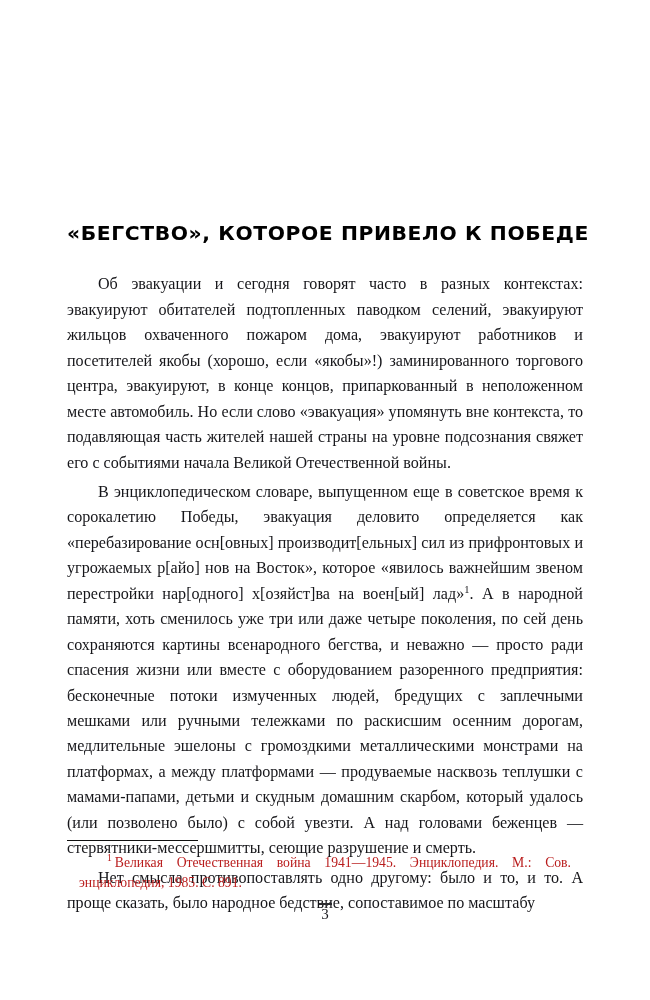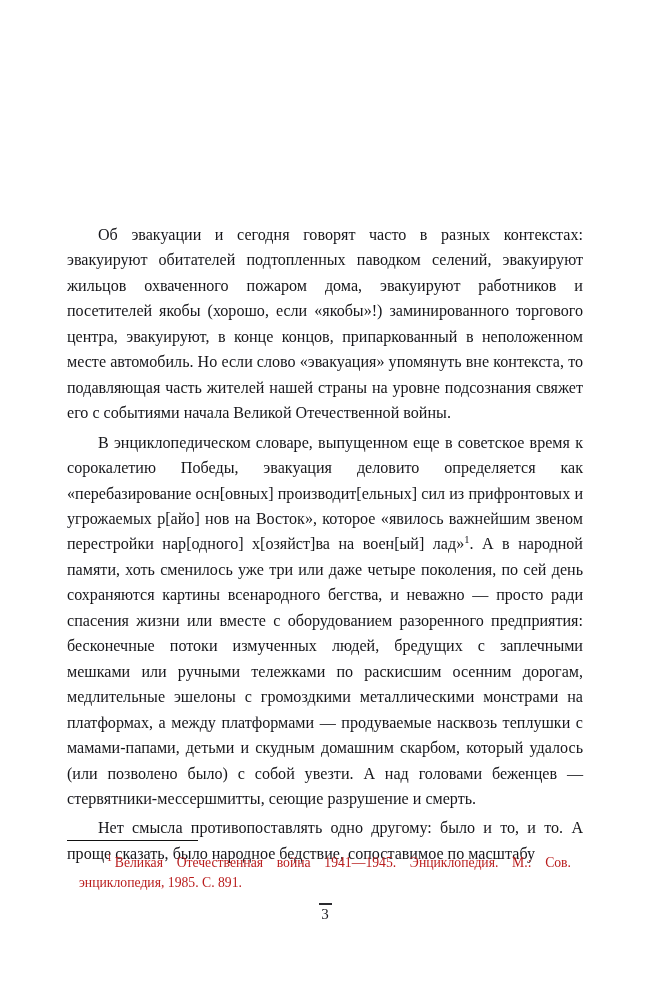--- a/index.html
+++ b/index.html
@@ -101,20 +101,21 @@
     color: #1b1b20;
   }
 </style>
 </head>
 <body>
 
 <div class="page">
 
   <div class="content">
 
+    <h1 class="chapter-title">«БЕГСТВО», КОТОРОЕ ПРИВЕЛО К ПОБЕДЕ</h1>
 
     <p class="para">Об эвакуации и сегодня говорят часто в разных контекстах: эвакуируют обитателей подтопленных паводком селений, эвакуируют жильцов охваченного пожаром дома, эвакуируют работников и посетителей якобы (хорошо, если «якобы»!) заминированного торгового центра, эвакуируют, в конце концов, припаркованный в неположенном месте автомобиль. Но если слово «эвакуация» упомянуть вне контекста, то подавляющая часть жителей нашей страны на уровне подсознания свяжет его с событиями начала Великой Отечественной войны.</p>
 
     <p class="para"><span>В энциклопедическом словаре, выпущенном еще в советское время к сорокалетию Победы, эвакуация деловито определяется как «перебазирование осн[овных] производит[ельных] сил из прифронтовых и угрожаемых р[айо] нов на Восток», которое «явилось важнейшим звеном перестройки нар[одного] х[озяйст]ва на воен[ый] лад»</span><span class="fn-ref">1</span><span>. А в народной памяти, хоть сменилось уже три или даже четыре поколения, по сей день сохраняются картины всенародного бегства, и неважно — просто ради спасения жизни или вместе с оборудованием разоренного предприятия: бесконечные потоки измученных людей, бредущих с заплечными мешками или ручными тележками по раскисшим осенним дорогам, медлительные эшелоны с громоздкими металлическими монстрами на платформах, а между платформами — продуваемые насквозь теплушки с мамами-папами, детьми и скудным домашним скарбом, который удалось (или позволено было) с собой увезти. А над головами беженцев — стервятники-мессершмитты, сеющие разрушение и смерть.</span></p>
 
     <p class="para">Нет смысла противопоставлять одно другому: было и то, и то. А проще сказать, было народное бедствие, сопоставимое по масштабу</p>
 
   </div>
 
   <div class="footnote-zone">

